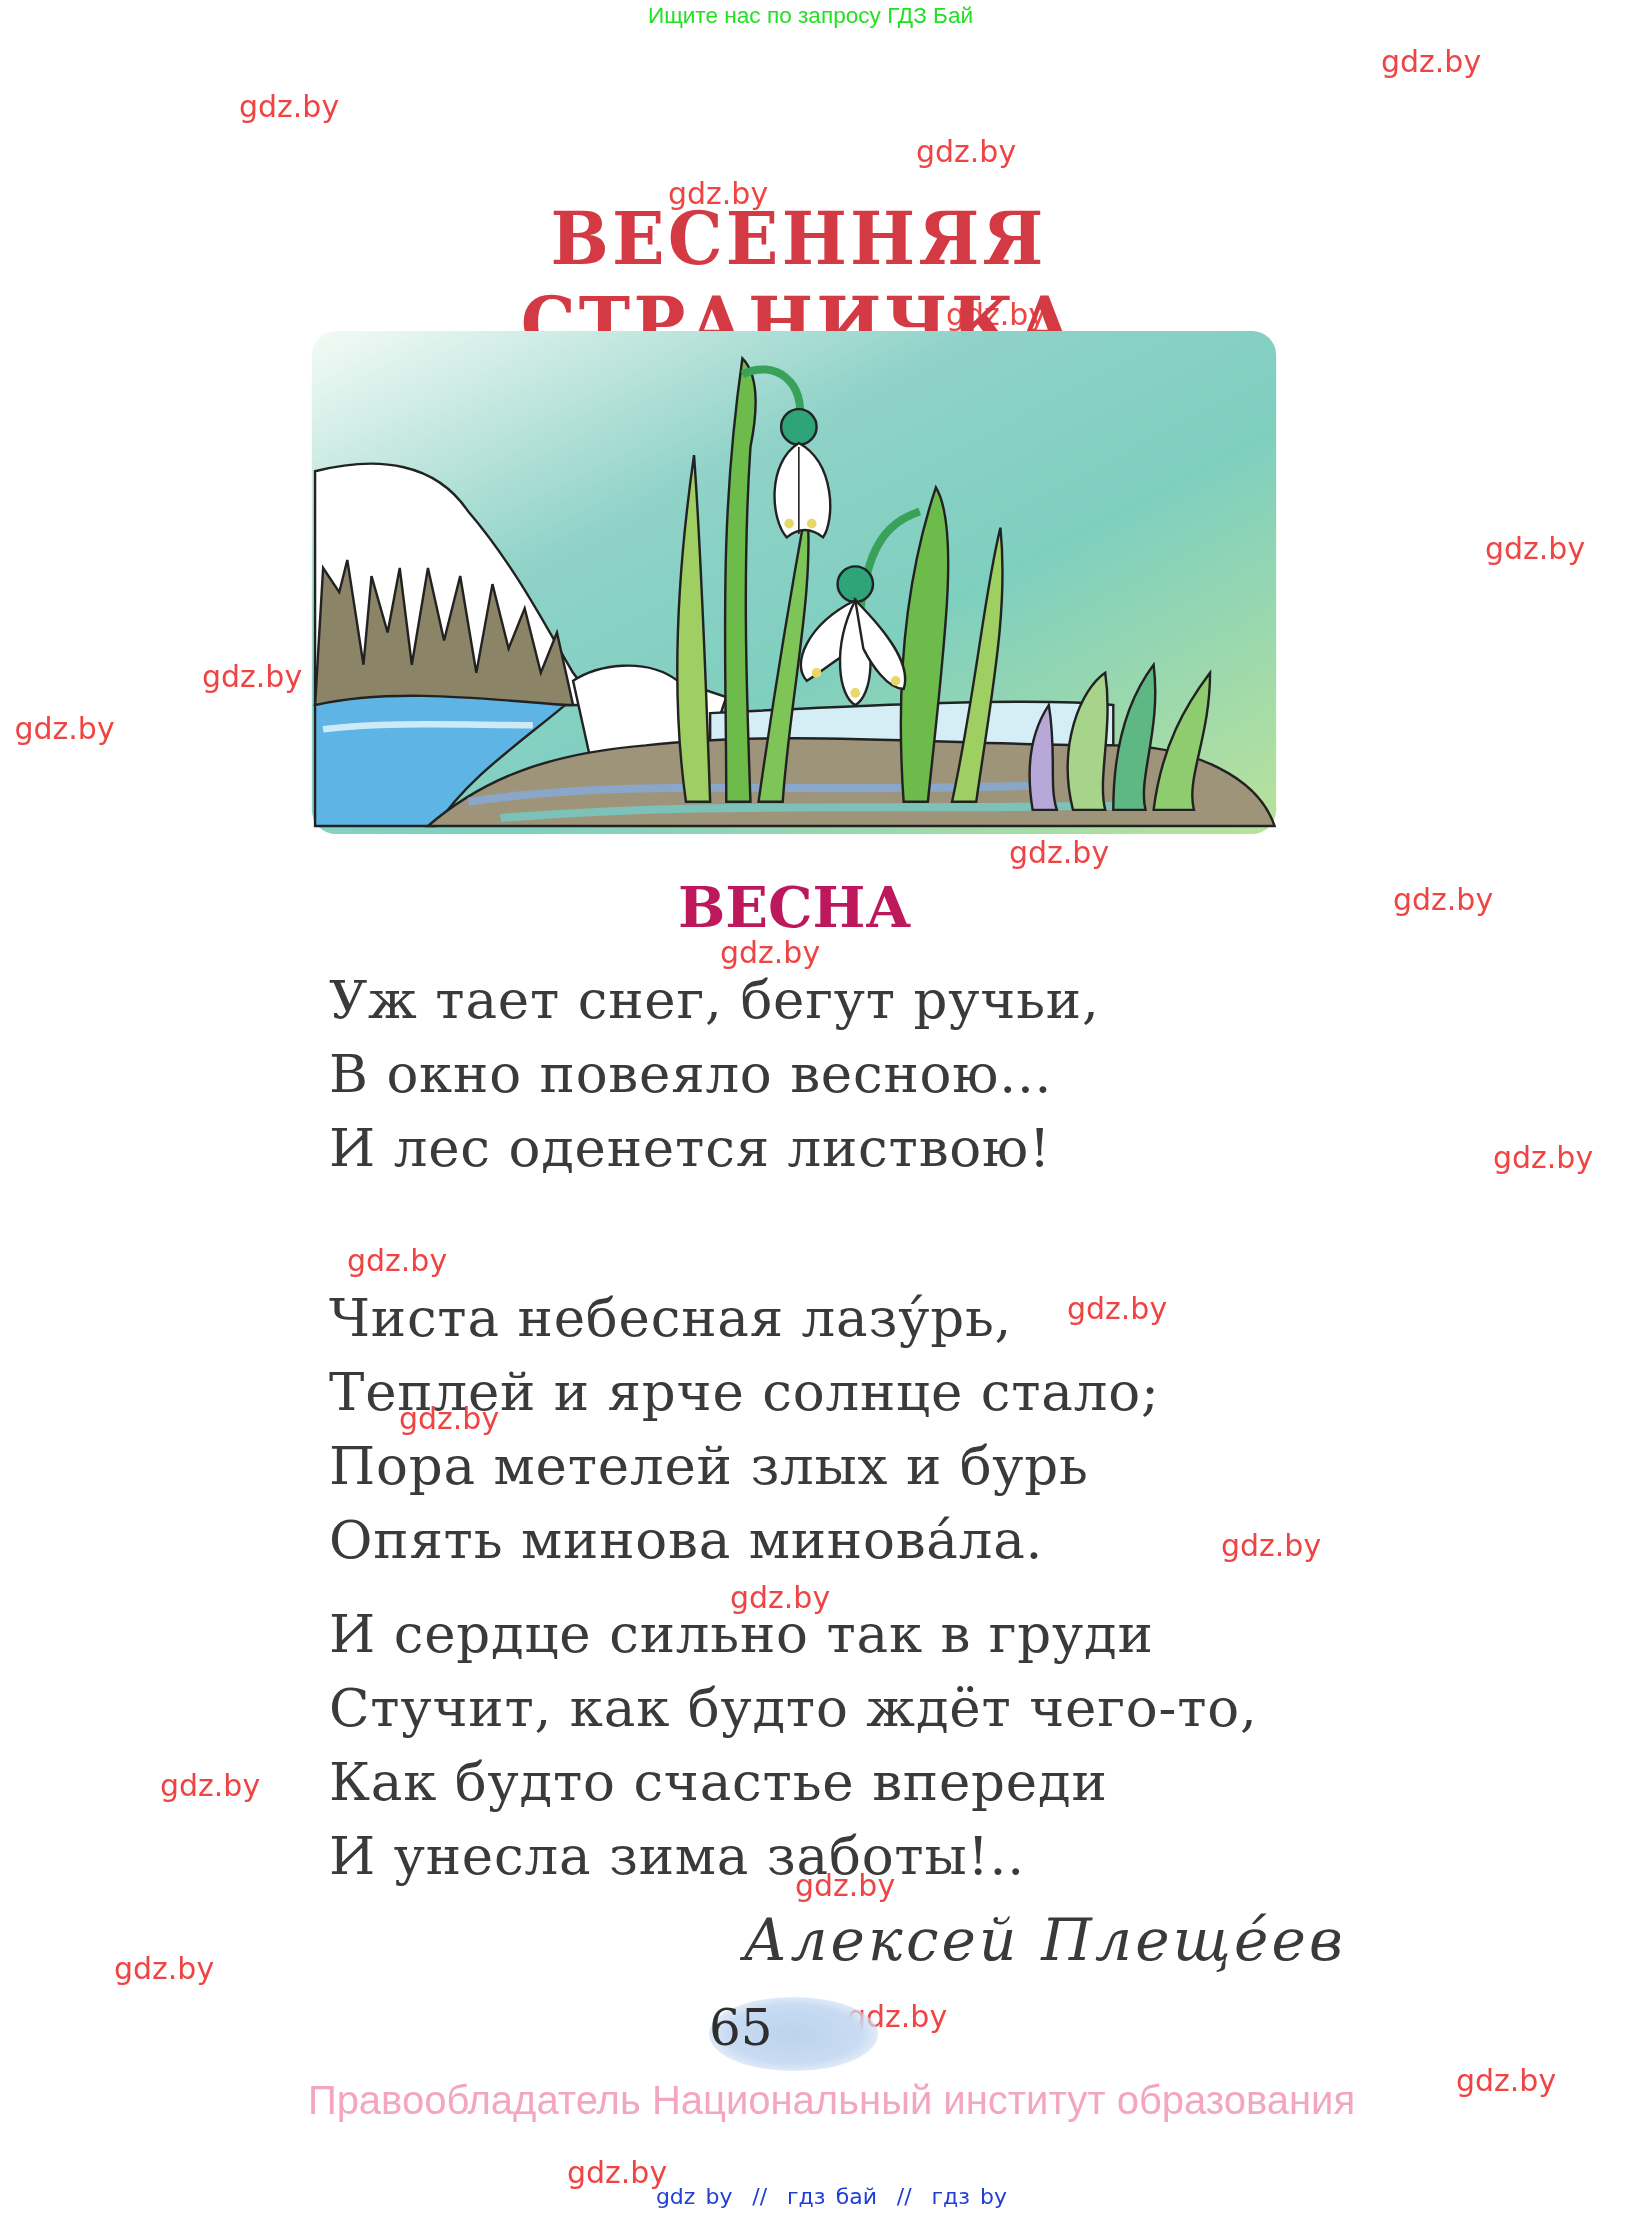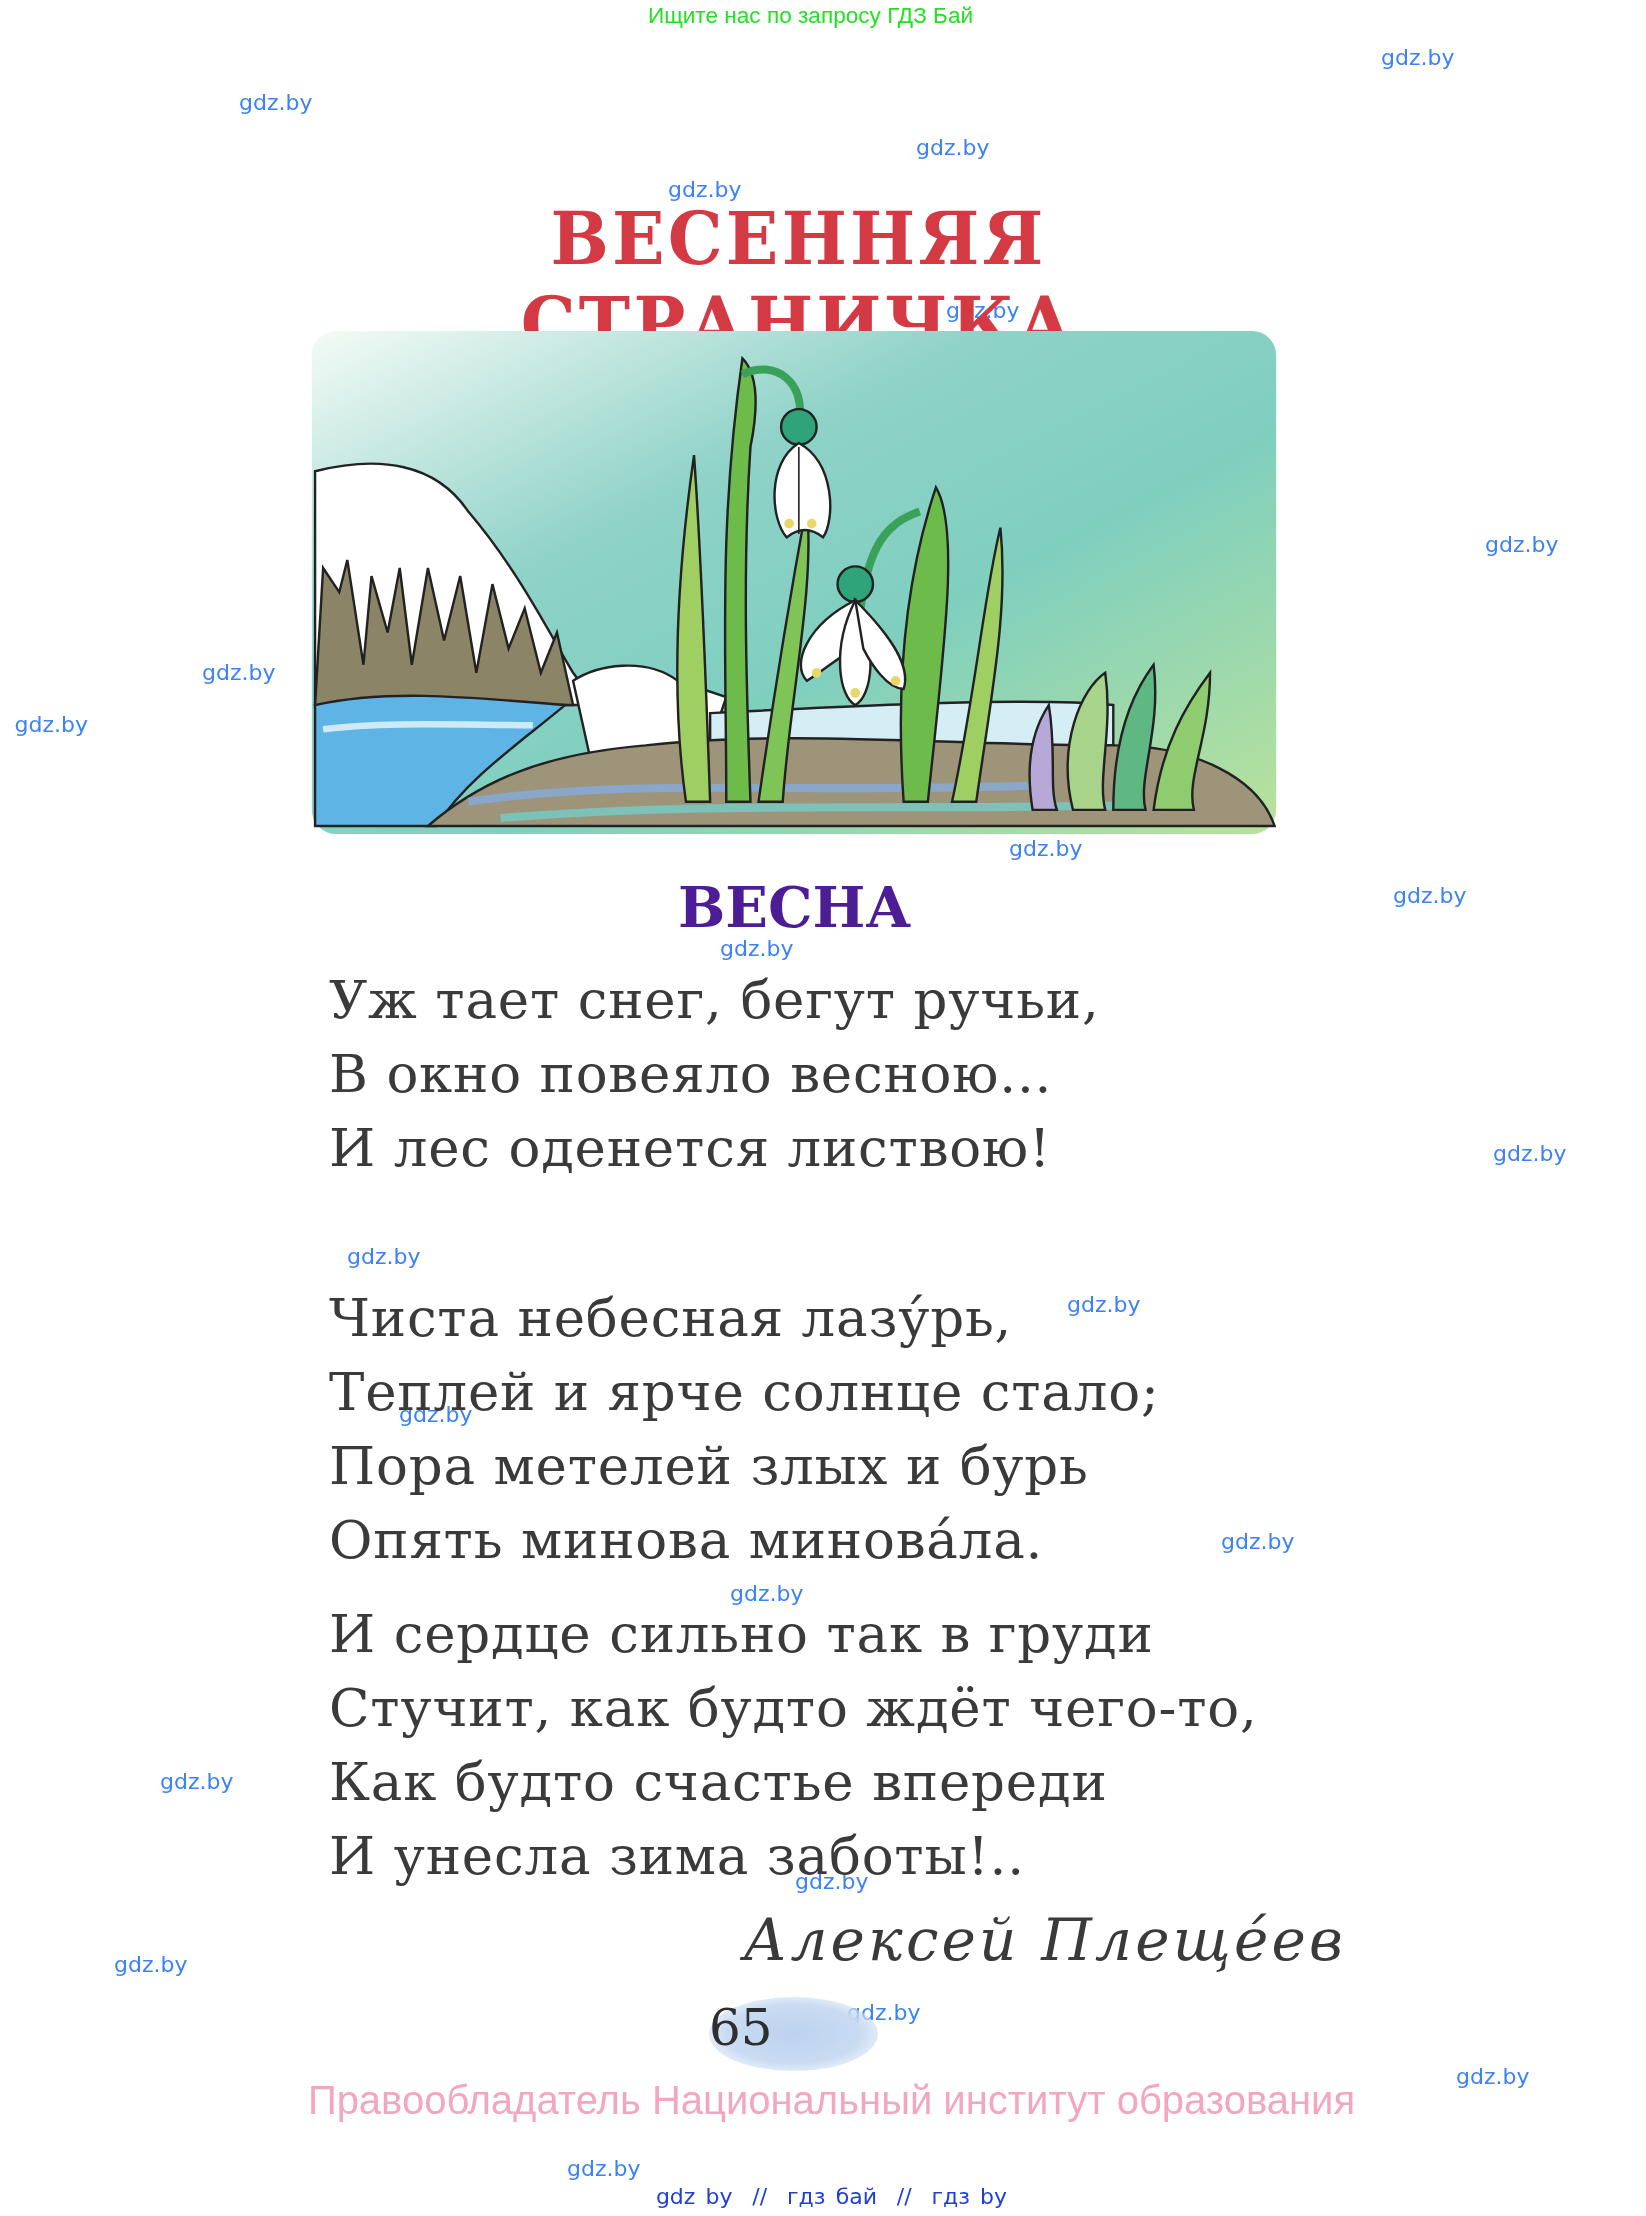--- a/index.html
+++ b/index.html
@@ -7,33 +7,33 @@
     width:1647px; height:2216px; position:relative; overflow:hidden;
     background:#ffffff;
     font-family:"DejaVu Sans", sans-serif;
   }
   .abs { position:absolute; }
   .banner {
     left:0; width:1621px; top:3.2px; text-align:center;
     color:#22e022; font-family:"Liberation Sans", sans-serif; font-size:22.6px;
   }
   .wm {
-    position:absolute; color:#3b82f6; font-family:"DejaVu Sans", sans-serif;
-    font-size:22px; line-height:1; white-space:nowrap;
+    position:absolute; color:#ef4444; font-family:"DejaVu Sans", sans-serif;
+    font-size:30px; line-height:1; white-space:nowrap;
   }
   .title {
     left:355px; width:887px; top:200px; text-align:center;
     color:#d43a43; font-family:"DejaVu Serif", serif; font-weight:bold;
     font-size:69px; letter-spacing:3.2px; word-spacing:17.7px;
     transform:scaleY(1.05);
   }
   .illus { left:307px; top:326px; width:974px; height:513px; }
   .poem-title {
     left:0; width:1589px; top:874px; text-align:center;
-    color:#4c1d95; font-family:"DejaVu Serif", serif; font-weight:bold; font-size:56px;
+    color:#be185d; font-family:"DejaVu Serif", serif; font-weight:bold; font-size:56px;
   }
   .stanza { position:absolute; left:329px; }
   .line {
     color:#3a3a3a; font-family:"DejaVu Serif", serif; font-size:53px;
     line-height:74px; white-space:nowrap; letter-spacing:0.8px;
   }
   .author {
     right:301px; top:1906px; color:#3a3a3a;
     font-family:"DejaVu Serif", serif; font-style:italic; font-size:58px;
     letter-spacing:3.2px; white-space:nowrap;

